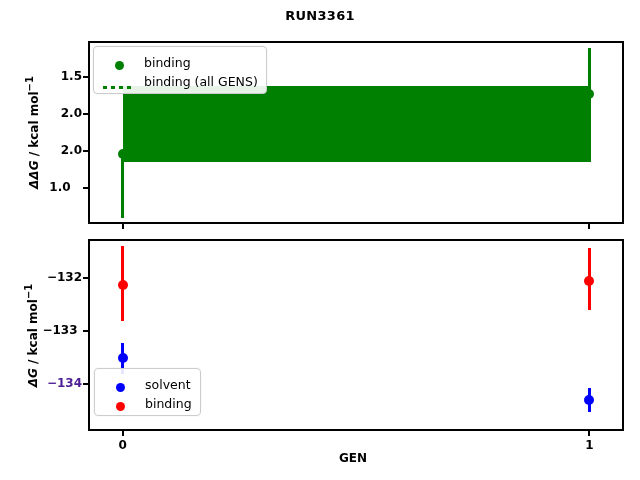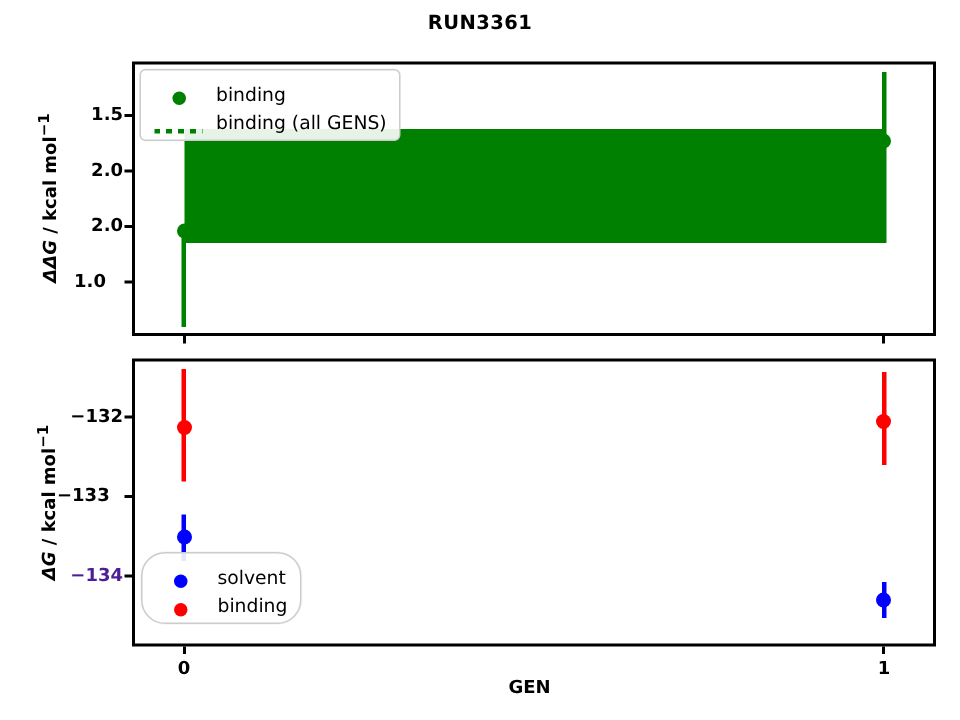--- a/index.html
+++ b/index.html
@@ -108,34 +108,34 @@
         <div class="errbar" style="left:31.166666666666664px;top:5.295774647887048px;width:3px;height:75.1999999999997px;background:#ff0000;"></div>
         <div class="marker" style="left:27.666666666666664px;top:38.954929577464156px;width:10px;height:10px;background:#ff0000;"></div>
         <div class="errbar" style="left:497.8333333333333px;top:6.884507042253314px;width:3px;height:61.96056338028283px;background:#ff0000;"></div>
         <div class="marker" style="left:494.3333333333333px;top:34.71830985915512px;width:10px;height:10px;background:#ff0000;"></div>
       </div>
   </div>
   <div id="bottom-decor">
       <div style="position:absolute;left:83px;top:277.07042253521087px;width:5px;height:2px;background:#000;"></div>
       <div style="position:absolute;left:38px;top:270.07042253521087px;width:44px;text-align:right;font-size:12px;font-weight:bold;color:#000;">−132</div>
       <div style="position:absolute;left:83px;top:330.02816901408437px;width:5px;height:2px;background:#000;"></div>
-      <div style="position:absolute;left:38px;top:323.02816901408437px;width:44px;text-align:left;font-size:12px;font-weight:bold;color:#000;">−133</div>
+      <div style="position:absolute;left:38px;top:323.02816901408437px;width:44px;text-align:center;font-size:12px;font-weight:bold;color:#000;">−133</div>
       <div style="position:absolute;left:83px;top:382.9859154929578px;width:5px;height:2px;background:#000;"></div>
       <div style="position:absolute;left:38px;top:375.9859154929578px;width:44px;text-align:right;font-size:12px;font-weight:bold;color:#4c1d95;">−134</div>
       <div style="position:absolute;left:121.66666666666666px;top:431px;width:2px;height:5px;background:#000;"></div>
       <div style="position:absolute;left:107.66666666666666px;top:438px;width:30px;text-align:center;font-size:12px;font-weight:bold;color:#000;">0</div>
       <div style="position:absolute;left:588.3333333333333px;top:431px;width:2px;height:5px;background:#000;"></div>
       <div style="position:absolute;left:574.3333333333333px;top:438px;width:30px;text-align:center;font-size:12px;font-weight:bold;color:#000;">1</div>
     </div>
 
   <div class="ylabel" id="ylabel-bottom" style="left: -20px; top: 326.5px;">
     <span class="it">ΔG</span><span> / kcal mol</span><sup>−1</sup>
   </div>
 
-  <div class="legend" id="legend-bottom" style="left:94px;top:368px;border-radius:16px;">
+  <div class="legend" id="legend-bottom" style="left:94px;top:368px;">
     <div class="legend-row">
       <span class="legend-key">
         <span class="legend-dot" style="background:#0000ff"></span>
       </span>
       <span class="legend-label">solvent</span>
     </div>
     <div class="legend-row">
       <span class="legend-key">
         <span class="legend-dot" style="background:#ff0000"></span>
       </span>

